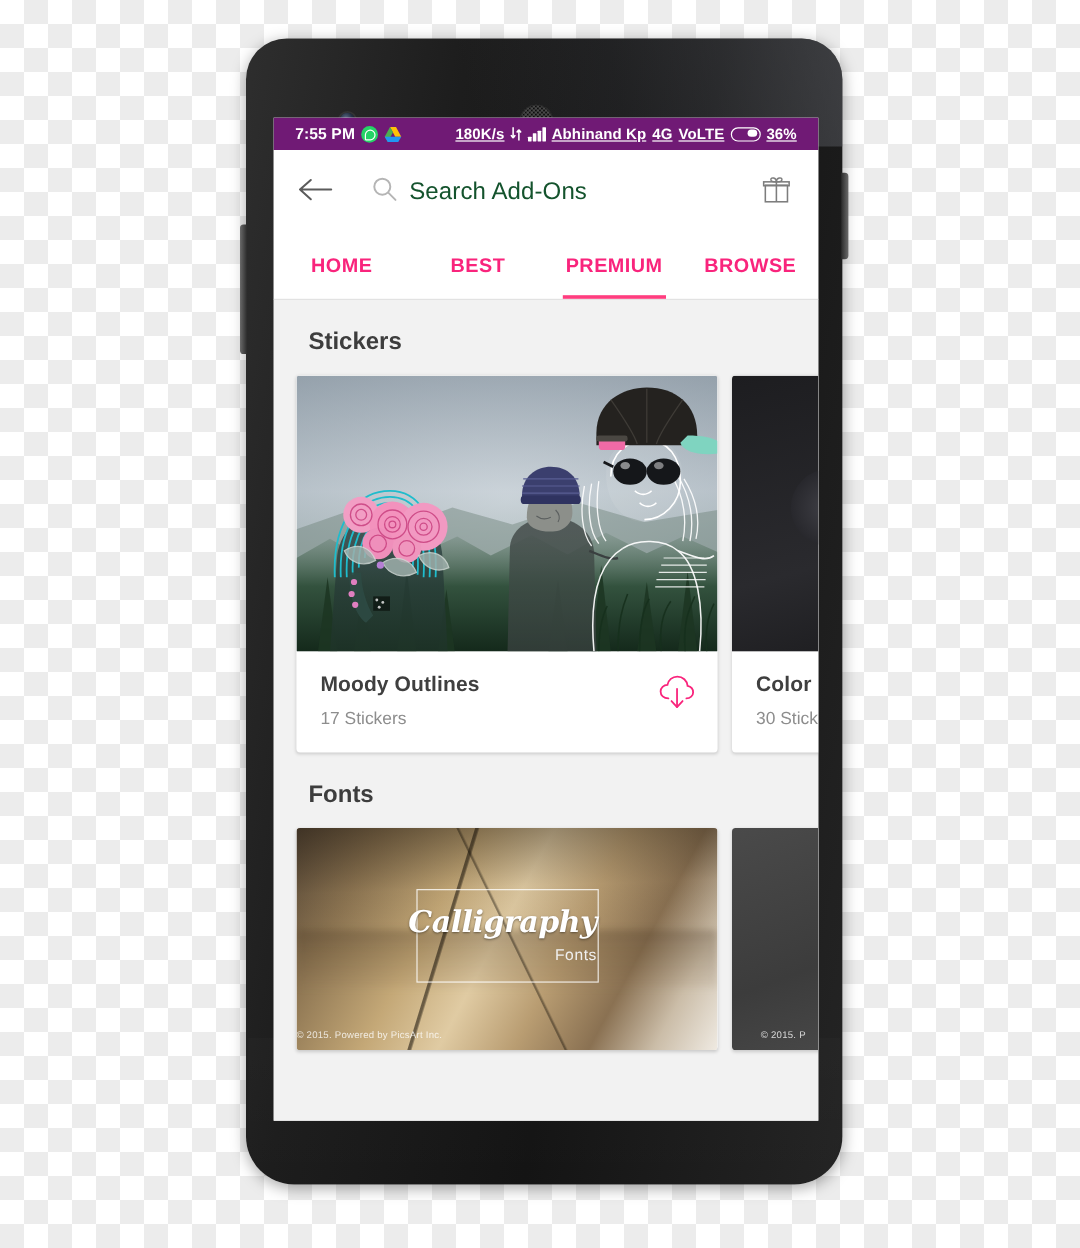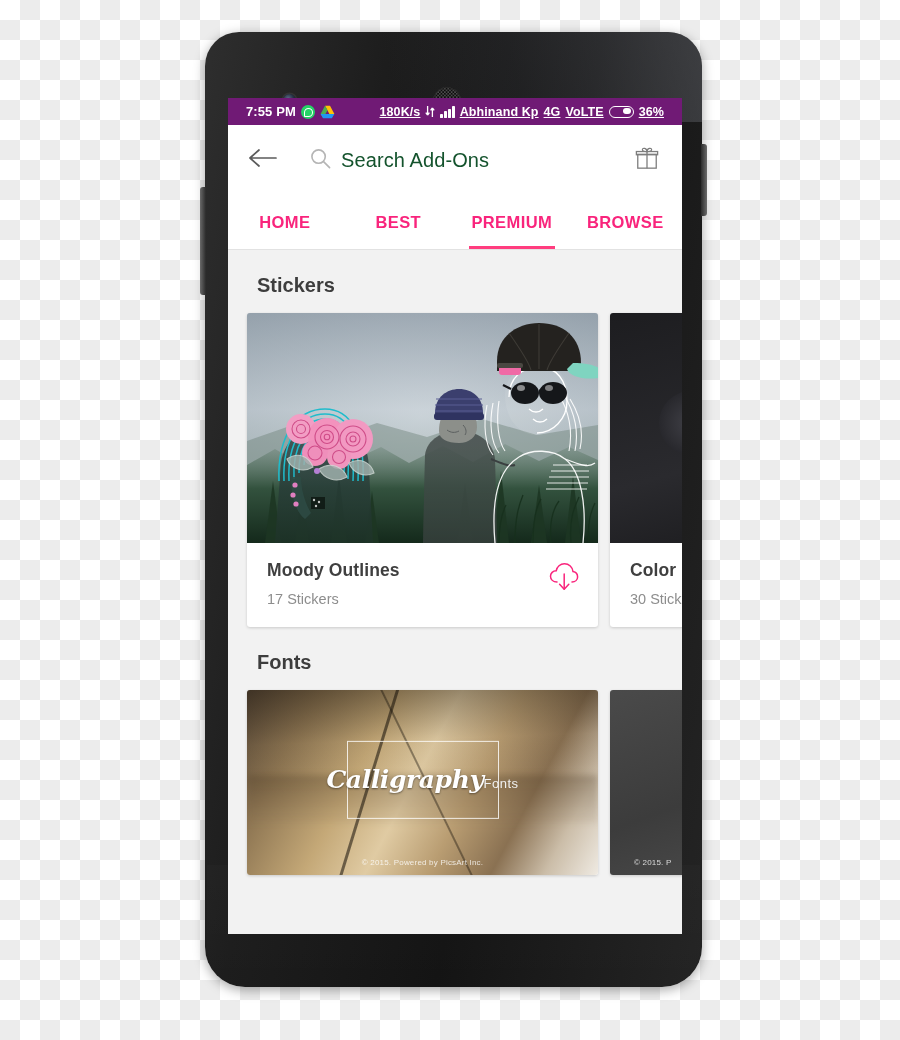--- a/index.html
+++ b/index.html
@@ -319,21 +319,22 @@
     background: linear-gradient(180deg, rgba(70,52,32,0.30), rgba(140,116,84,0.10));
     filter: blur(3px);
   }
   .calligraphy-frame {
     position: absolute;
     left: 50%; top: 50%;
     transform: translate(-50%, -54%);
     width: 152px; height: 78px;
     border: 1.5px solid rgba(255,255,255,0.82);
     display: flex;
-    align-items: center;
+    flex-direction: column;
+    align-items: flex-end;
     justify-content: center;
   }
   .calligraphy-word {
     font-family: "DejaVu Serif", serif;
     font-style: italic;
     font-weight: bold;
     font-size: 25px;
     color: #fff;
     letter-spacing: -0.4px;
     text-shadow: 0 1px 2px rgba(0,0,0,0.45);
@@ -345,21 +346,21 @@
     margin-top: 7px;
     letter-spacing: 0.5px;
   }
   .dark-font-bg {
     position: absolute; inset: 0;
     background: linear-gradient(160deg, #4a4a4a 0%, #3c3c3c 45%, #565656 100%);
   }
   .copyright {
     position: absolute;
     left: 0; right: 0; bottom: 8px;
-    text-align: center;
+    text-align: left;
     font-size: 8px;
     color: rgba(255,255,255,0.78);
     letter-spacing: 0.2px;
   }
   .copyright.right-card { text-align: left; padding-left: 24px; }
 </style>
 </head>
 <body>
 
 <div class="phone-frame">

